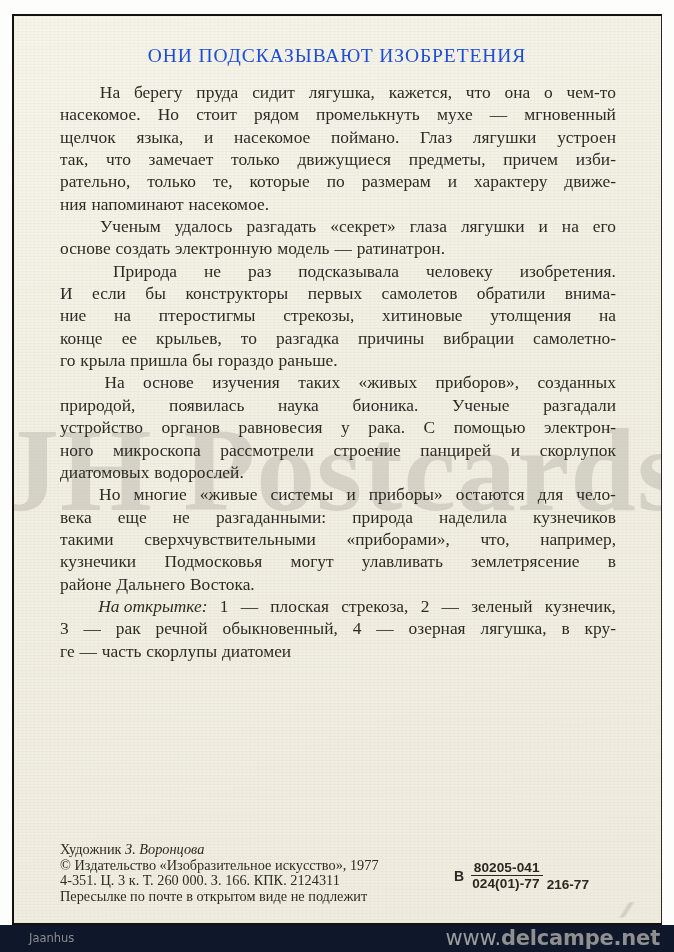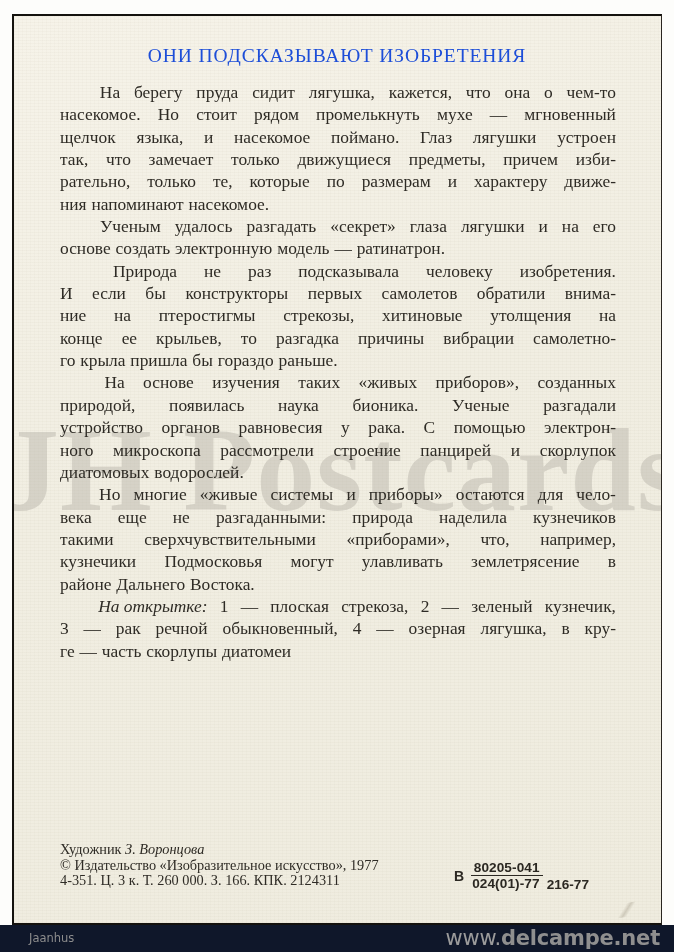--- a/index.html
+++ b/index.html
@@ -259,20 +259,21 @@
             <div class="ln flush"><span>ге</span><span>—</span><span>часть</span><span>скорлупы</span><span>диатомеи</span></div>
           </div>
         </div>
 
     </div>
 
     <div class="imprint">
       <div><span>Художник</span><span> </span><span class="it">З. Воронцова</span></div>
       <div>© Издательство «Изобразительное искусство», 1977</div>
       <div>4-351. Ц. 3 к. Т. 260 000. З. 166. КПК. 2124311</div>
+      <div>Пересылке по почте в открытом виде не подлежит</div>
     </div>
 
     <div class="code-block">
       <span class="code-prefix">В</span>
       <span class="fraction">
         <span class="num">80205-041</span>
         <span class="den">024(01)-77</span>
       </span>
       <span class="code-suffix">216-77</span>
     </div>

